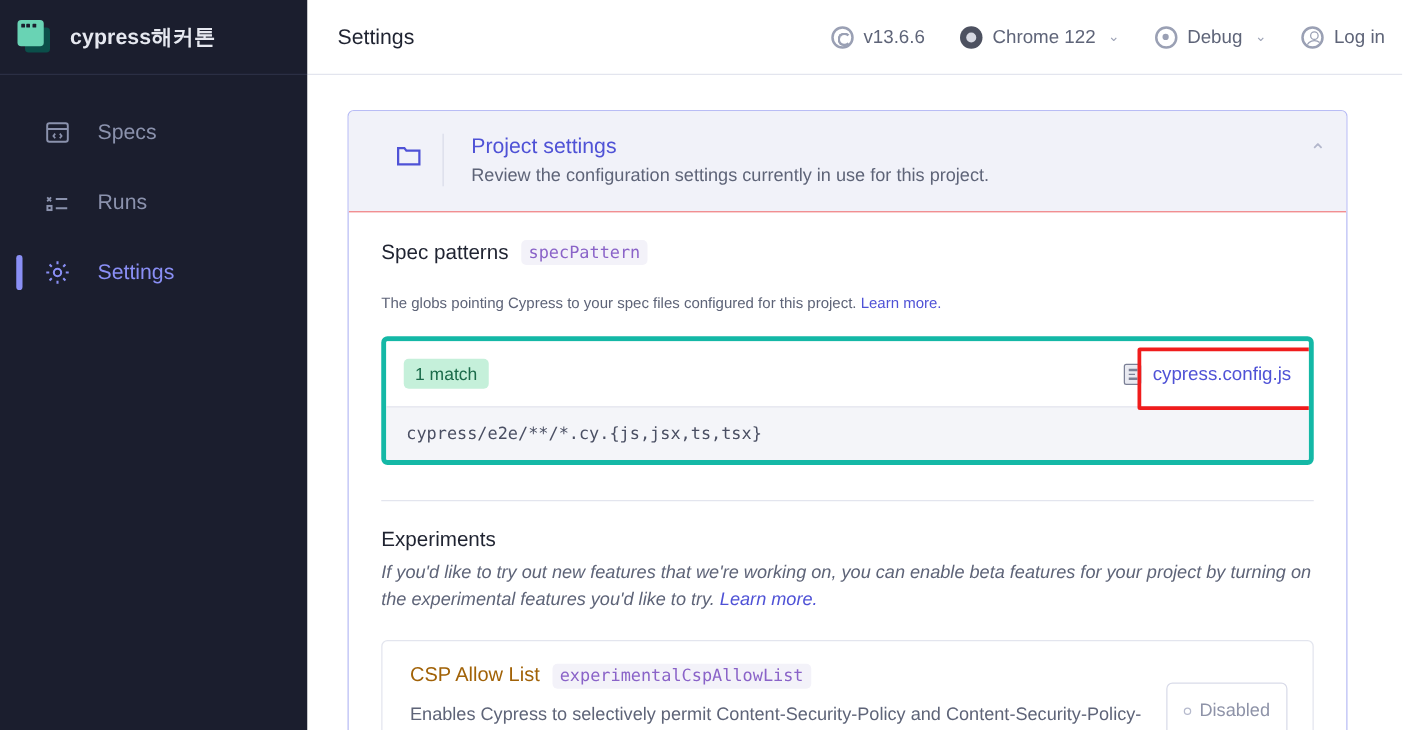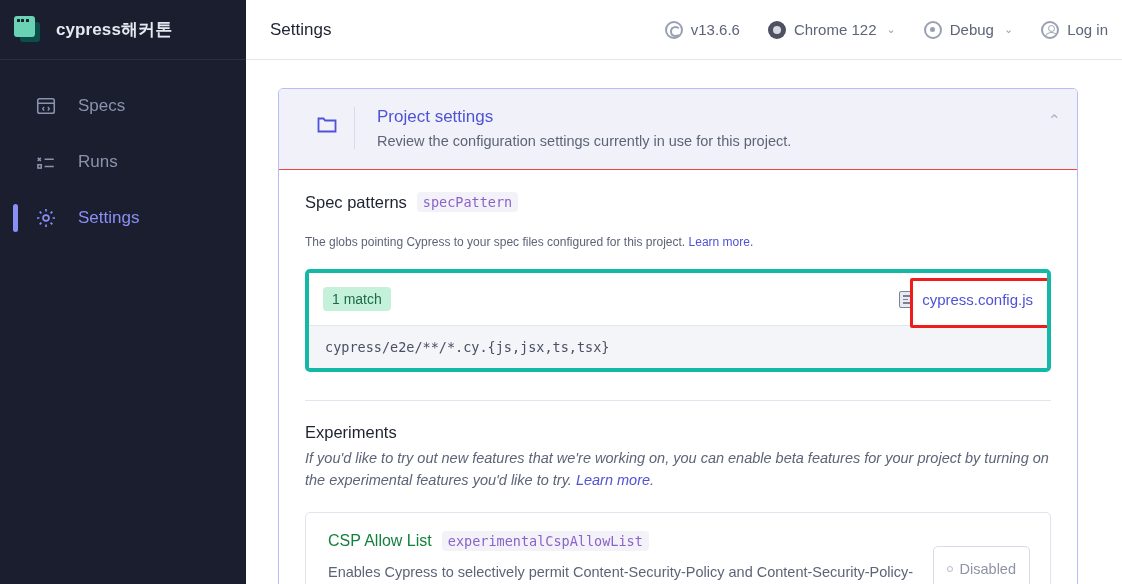--- a/index.html
+++ b/index.html
@@ -195,21 +195,21 @@
 
   .exp-card {
     margin-top: 20px;
     border: 1px solid #e3e5ee;
     border-radius: 5px;
     padding: 18px 20px 20px 22px;
     display: flex;
     gap: 16px;
   }
   .exp-card-main { flex: 1 1 auto; }
-  .exp-card-title { color: #15803d; font-size: 16px; }
+  .exp-card-title { color: #a16207; font-size: 16px; }
   .exp-card-desc { margin-top: 10px; color: #5e6478; font-size: 14.5px; line-height: 1.62; }
   .state-pill {
     align-self: center;
     display: flex; align-items: center; gap: 7px;
     border: 1px solid #d9dbe9;
     border-radius: 5px;
     padding: 14px 13px;
     color: #8e93a8;
     font-size: 14.5px;
     white-space: nowrap;

